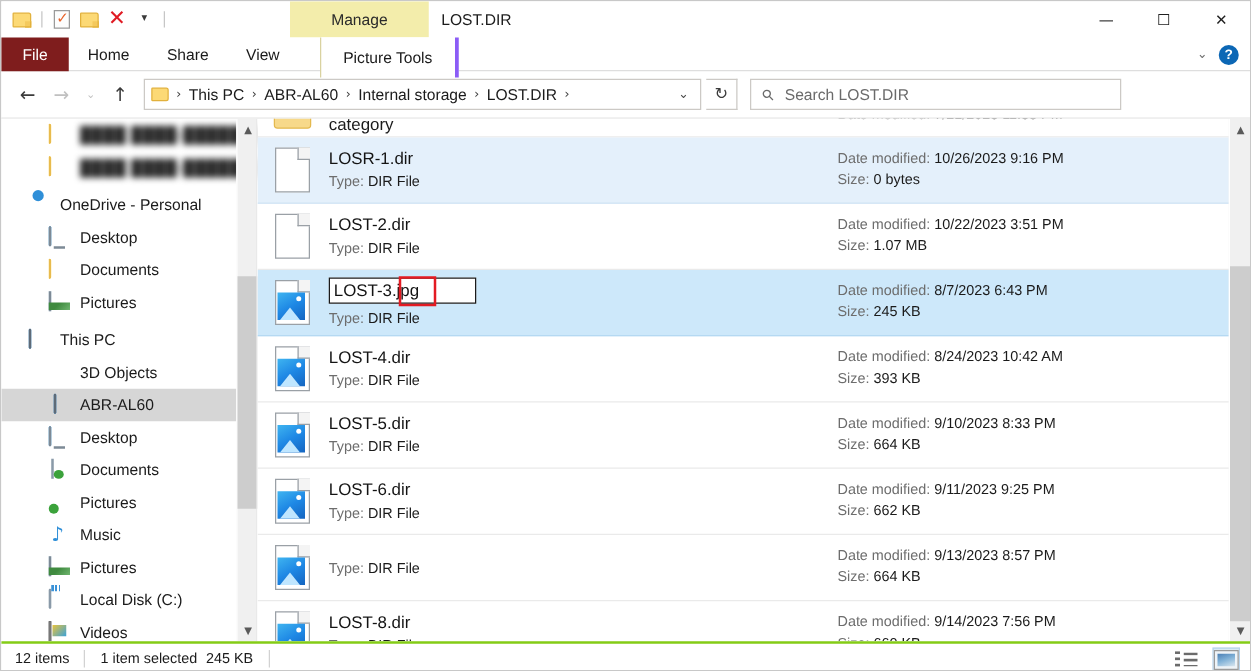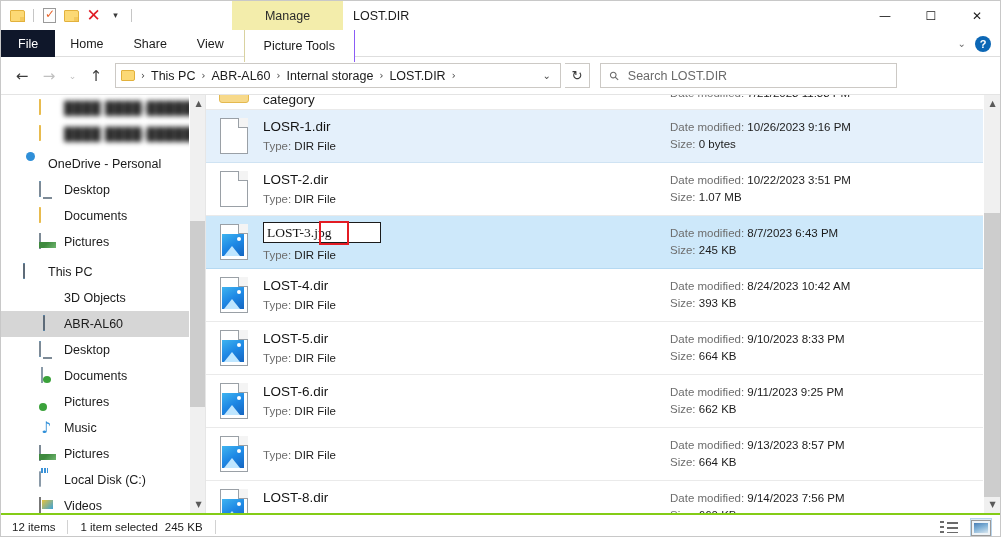--- a/index.html
+++ b/index.html
@@ -111,30 +111,30 @@
     display: flex; align-items: stretch;
     border-bottom: 1px solid #dededE;
   }
   .tab {
     display: flex; align-items: center;
     padding: 0 15px;
     font-size: 12.5px; color: #1b1b1b;
     height: 27px;
   }
   .tab.file {
-    background: #0f172a; color: #ffffff;
+    background: #7f1d1d; color: #ffffff;
     padding: 4px 17px;
   }
   .tab.ctx {
     width: 111px; justify-content: center;
     padding: 16px;
     background: #ffffff;
     border-left: 1px solid #d9d2a0;
-    border-right: 1px solid #8b5cf6;
-    margin-left: 5px;
+    border-right: 3px solid #8b5cf6;
+    margin-left: 17px;
   }
   .ribbon-right {
     position: absolute; right: 4px; top: 0;
     height: 27px; display: flex; align-items: center; gap: 9px;
   }
   .ribbon-chev {
     font-size: 10px; color: #6b6b6b;
     font-family: "DejaVu Sans", sans-serif;
   }
   .help-ico {
@@ -459,21 +459,20 @@
   
   .rename-wrap {
     position: relative;
     display: inline-flex; align-items: center;
     height: 21px;
     border: 1px solid #1b1b1b;
     background: #ffffff;
     padding: 0 2px 0 3px;
     width: 118px;
     margin-bottom: 2px;
-    font-family: Liberation Serif, serif;
   }
   .rename-text {
     font-size: 13.5px; color: #141414;
     line-height: 19px; white-space: nowrap;
   }
   .rename-hl {
     position: absolute;
     left: 55px; top: -2px;
     width: 30px; height: 24px;
     border: 2px solid #e31b23;

